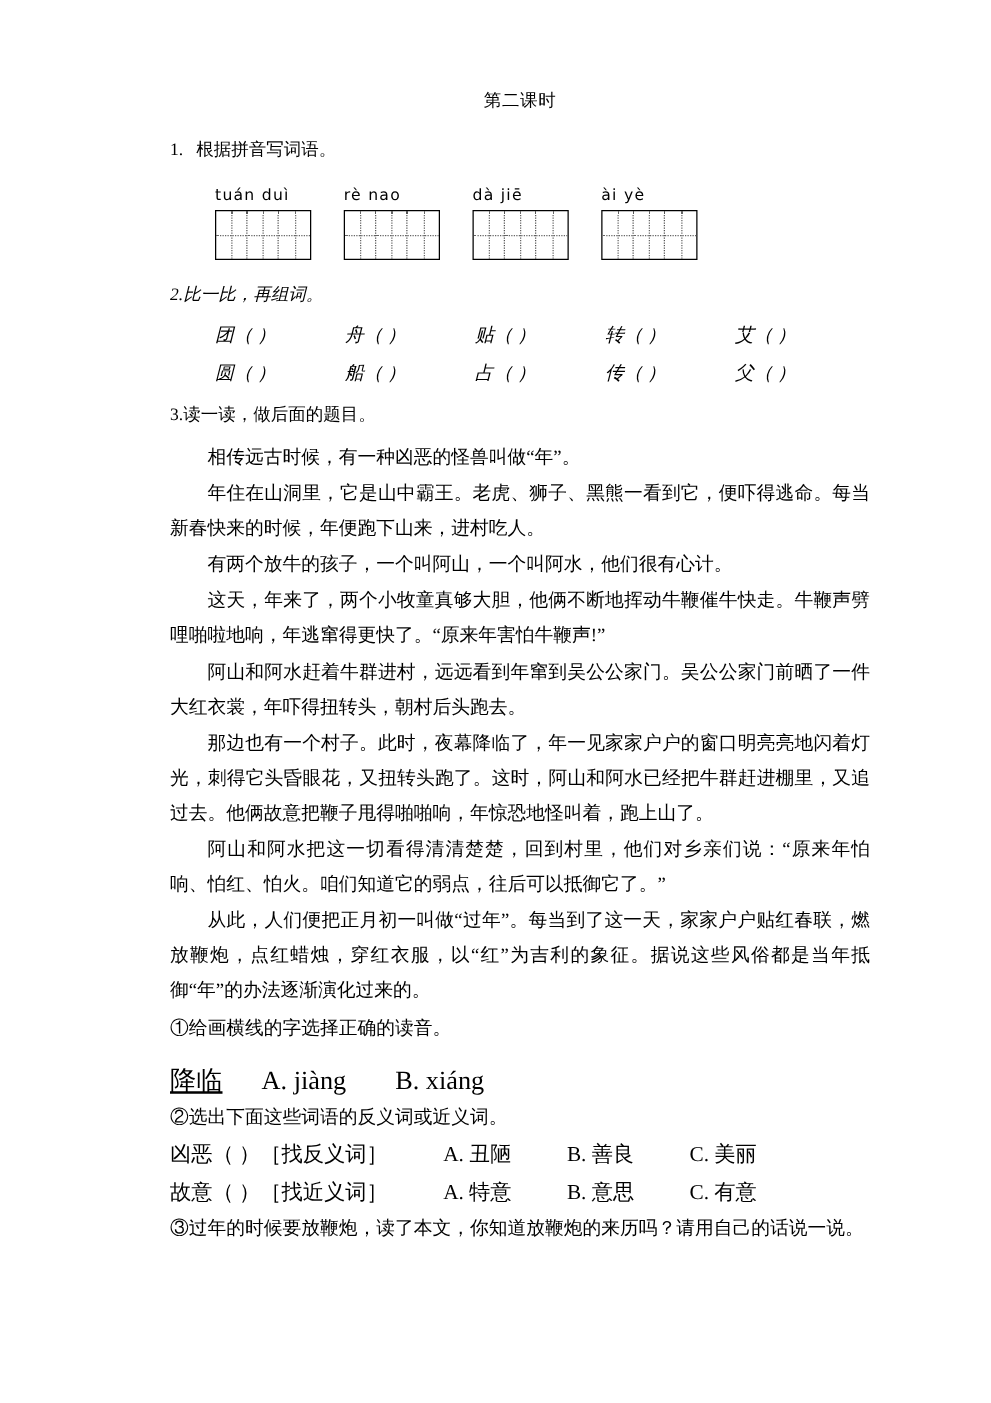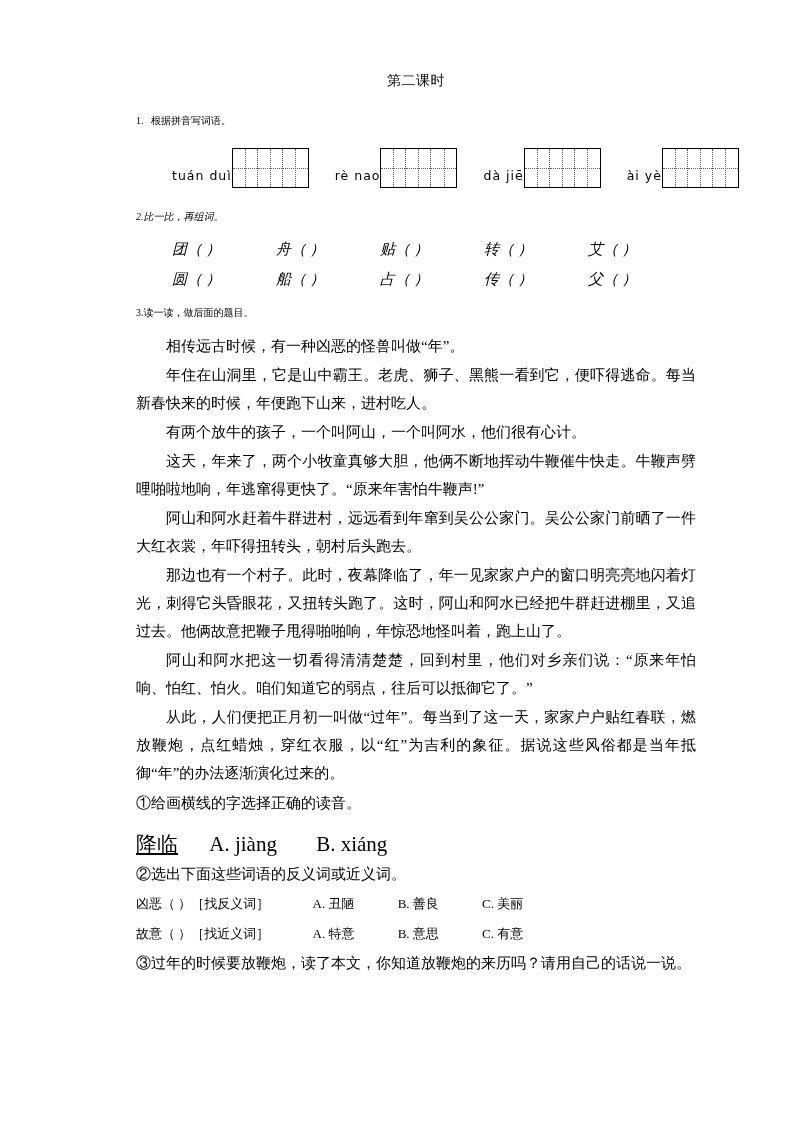--- a/index.html
+++ b/index.html
@@ -29,36 +29,36 @@
     top: 72px;
     width: 560px;
   }
   .doc-title {
     text-align: center;
     font-size: 14px;
     margin-bottom: 18px;
     letter-spacing: 0.5px;
   }
   .q-line {
-    font-size: 10px;
+    font-size: 14px;
     line-height: 26px;
     margin: 16px 0 4px 0;
   }
 
   
   .pinyin-row {
     display: flex;
     margin-top: 14px;
     margin-left: 36px;
     gap: 26px;
   }
   .pinyin-cell {
     display: flex;
-    flex-direction: row;
-    align-items: flex-end;
+    flex-direction: column;
+    align-items: flex-start;
   }
   .pinyin-text {
     font-family: "DejaVu Sans", sans-serif;
     font-size: 12.5px;
     margin-bottom: 5px;
     letter-spacing: 1px;
     white-space: nowrap;
   }
   .tianzige {
     display: flex;
@@ -120,21 +120,21 @@
     line-height: 27px;
     margin: 14px 0 0 0;
   }
   .underline-word {
     text-decoration: underline;
   }
   .opt { display: inline-block; }
   .opt-gap-1 { margin-left: 26px; }
   .opt-gap-2 { margin-left: 34px; }
   .choice-row {
-    font-size: 13px;
+    font-size: 17px;
     line-height: 28px;
     margin: 2px 0 0 0;
     white-space: nowrap;
   }
   .choice-row .c-a { display:inline-block; margin-left: 40px; }
   .choice-row .c-b { display:inline-block; margin-left: 40px; }
   .choice-row .c-c { display:inline-block; margin-left: 40px; }
   .tail { font-size: 15px; line-height: 27px; margin-top: 2px; }
 </style>
 </head>

